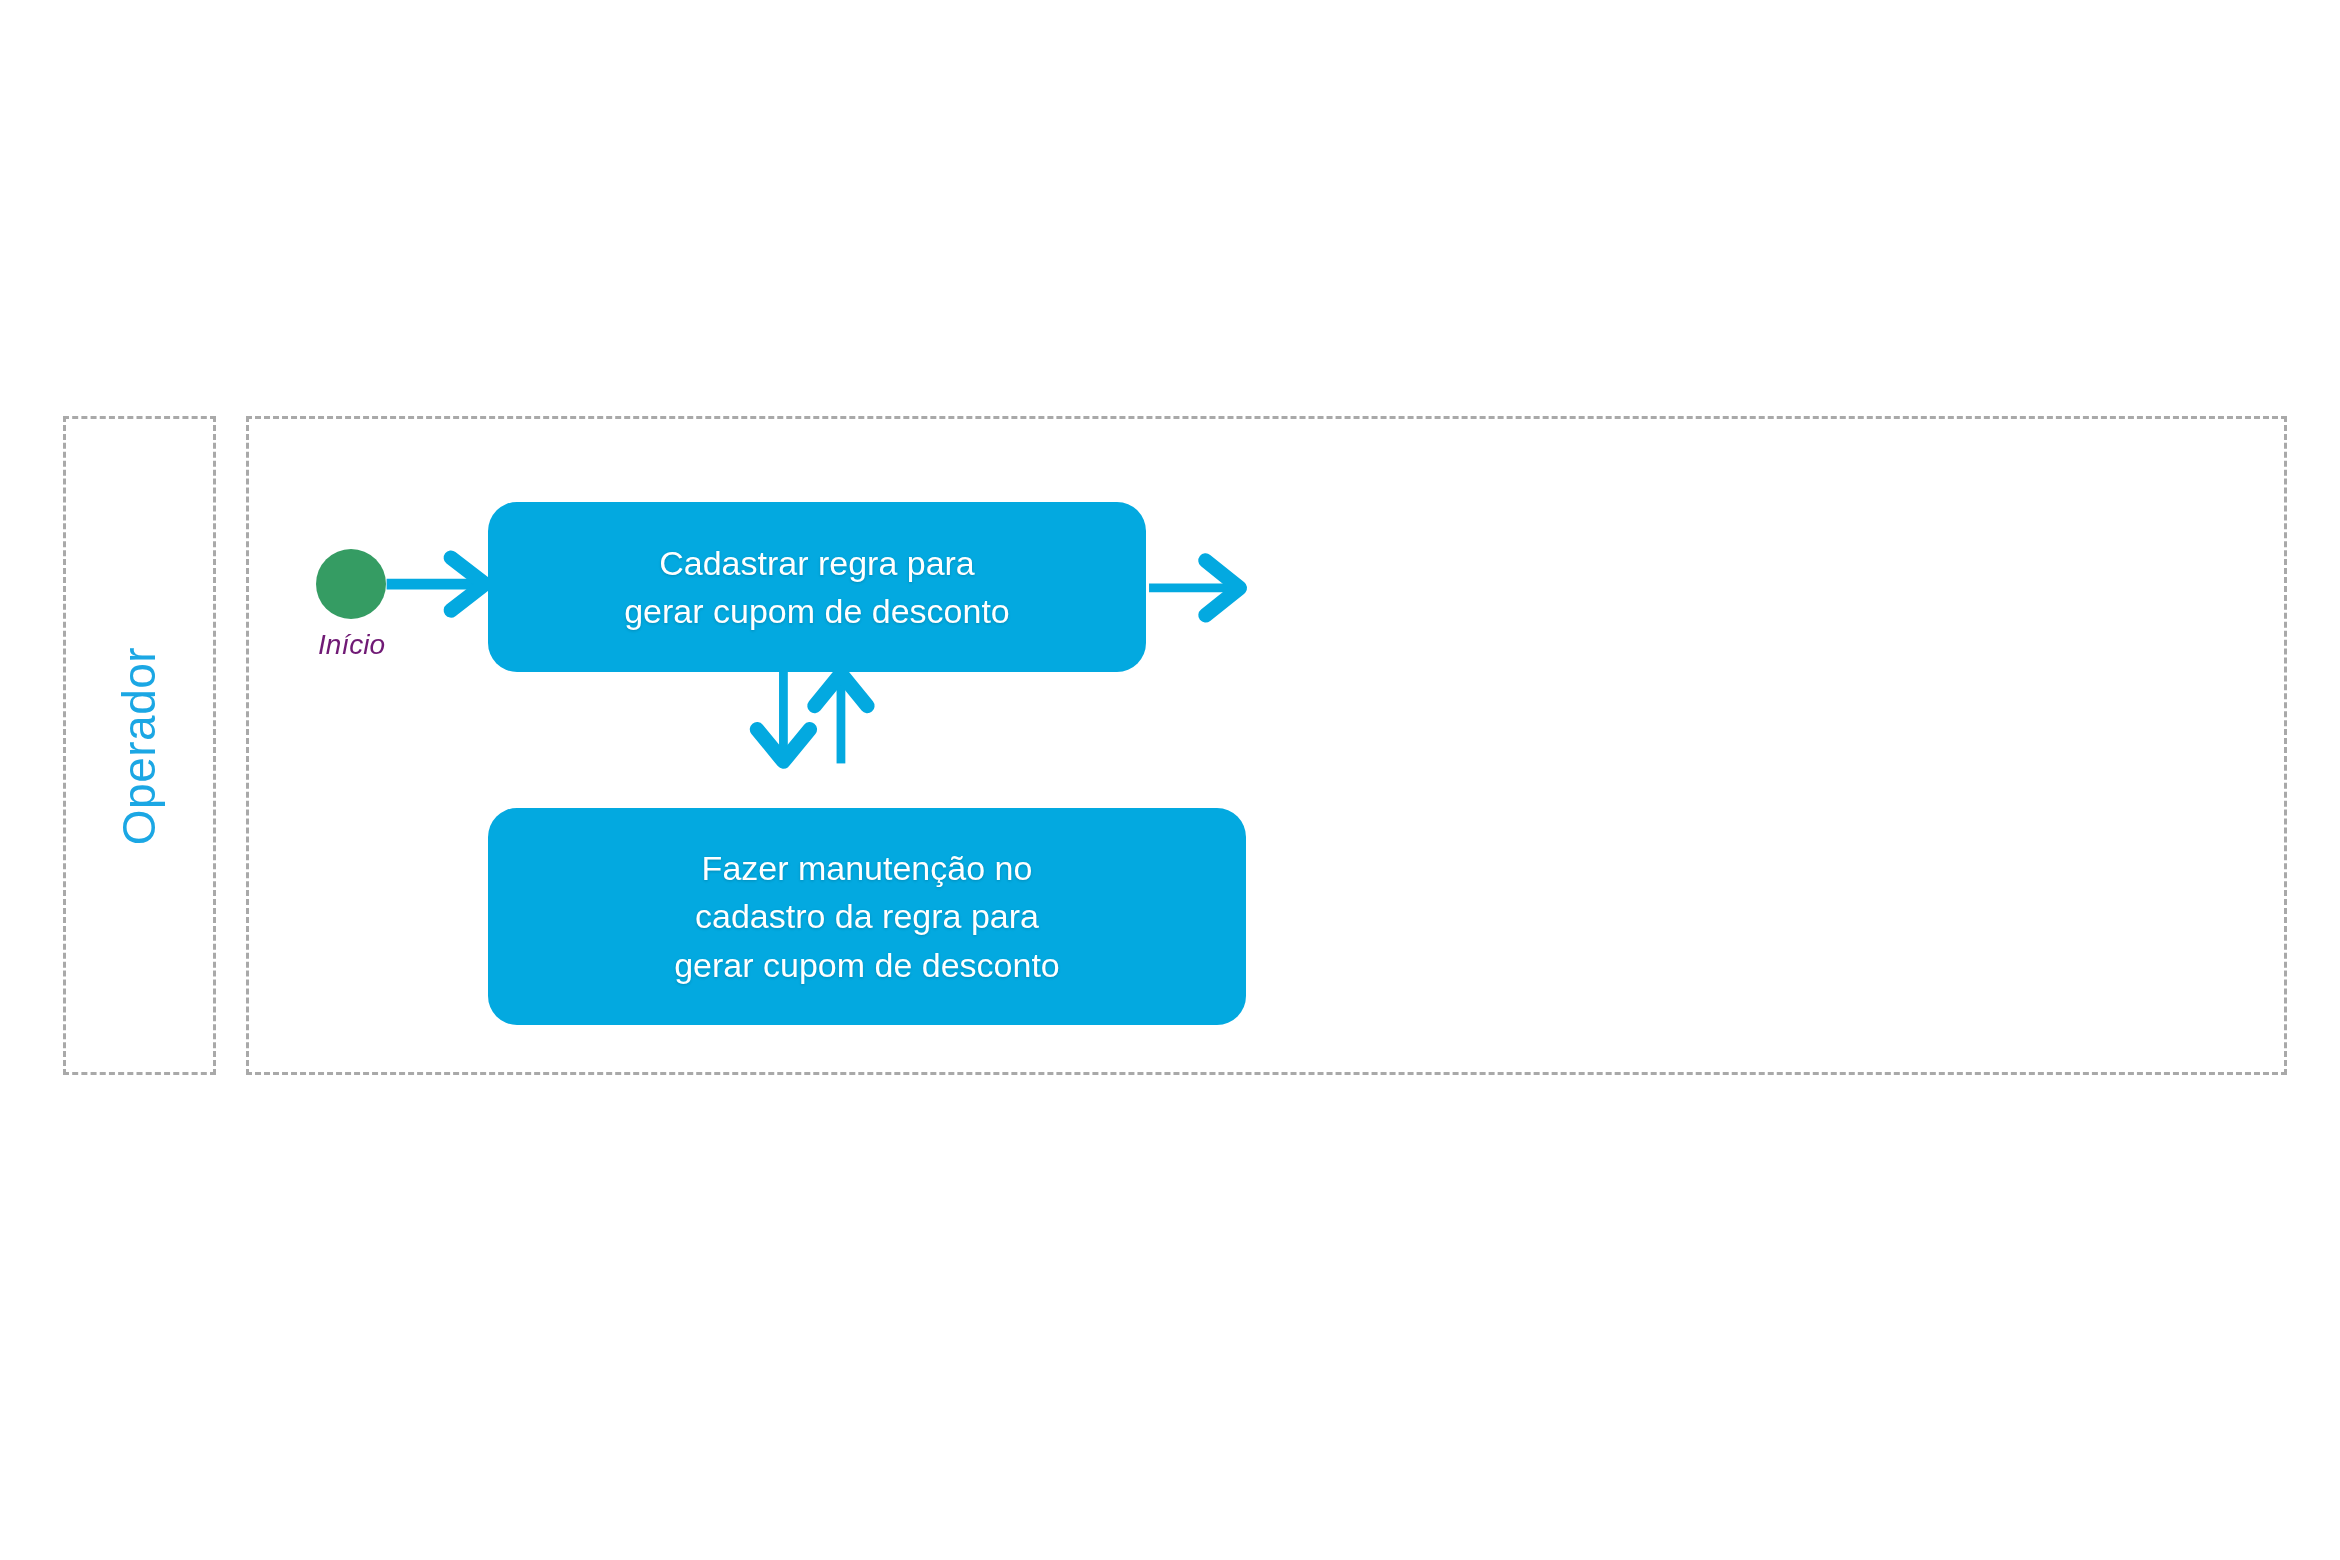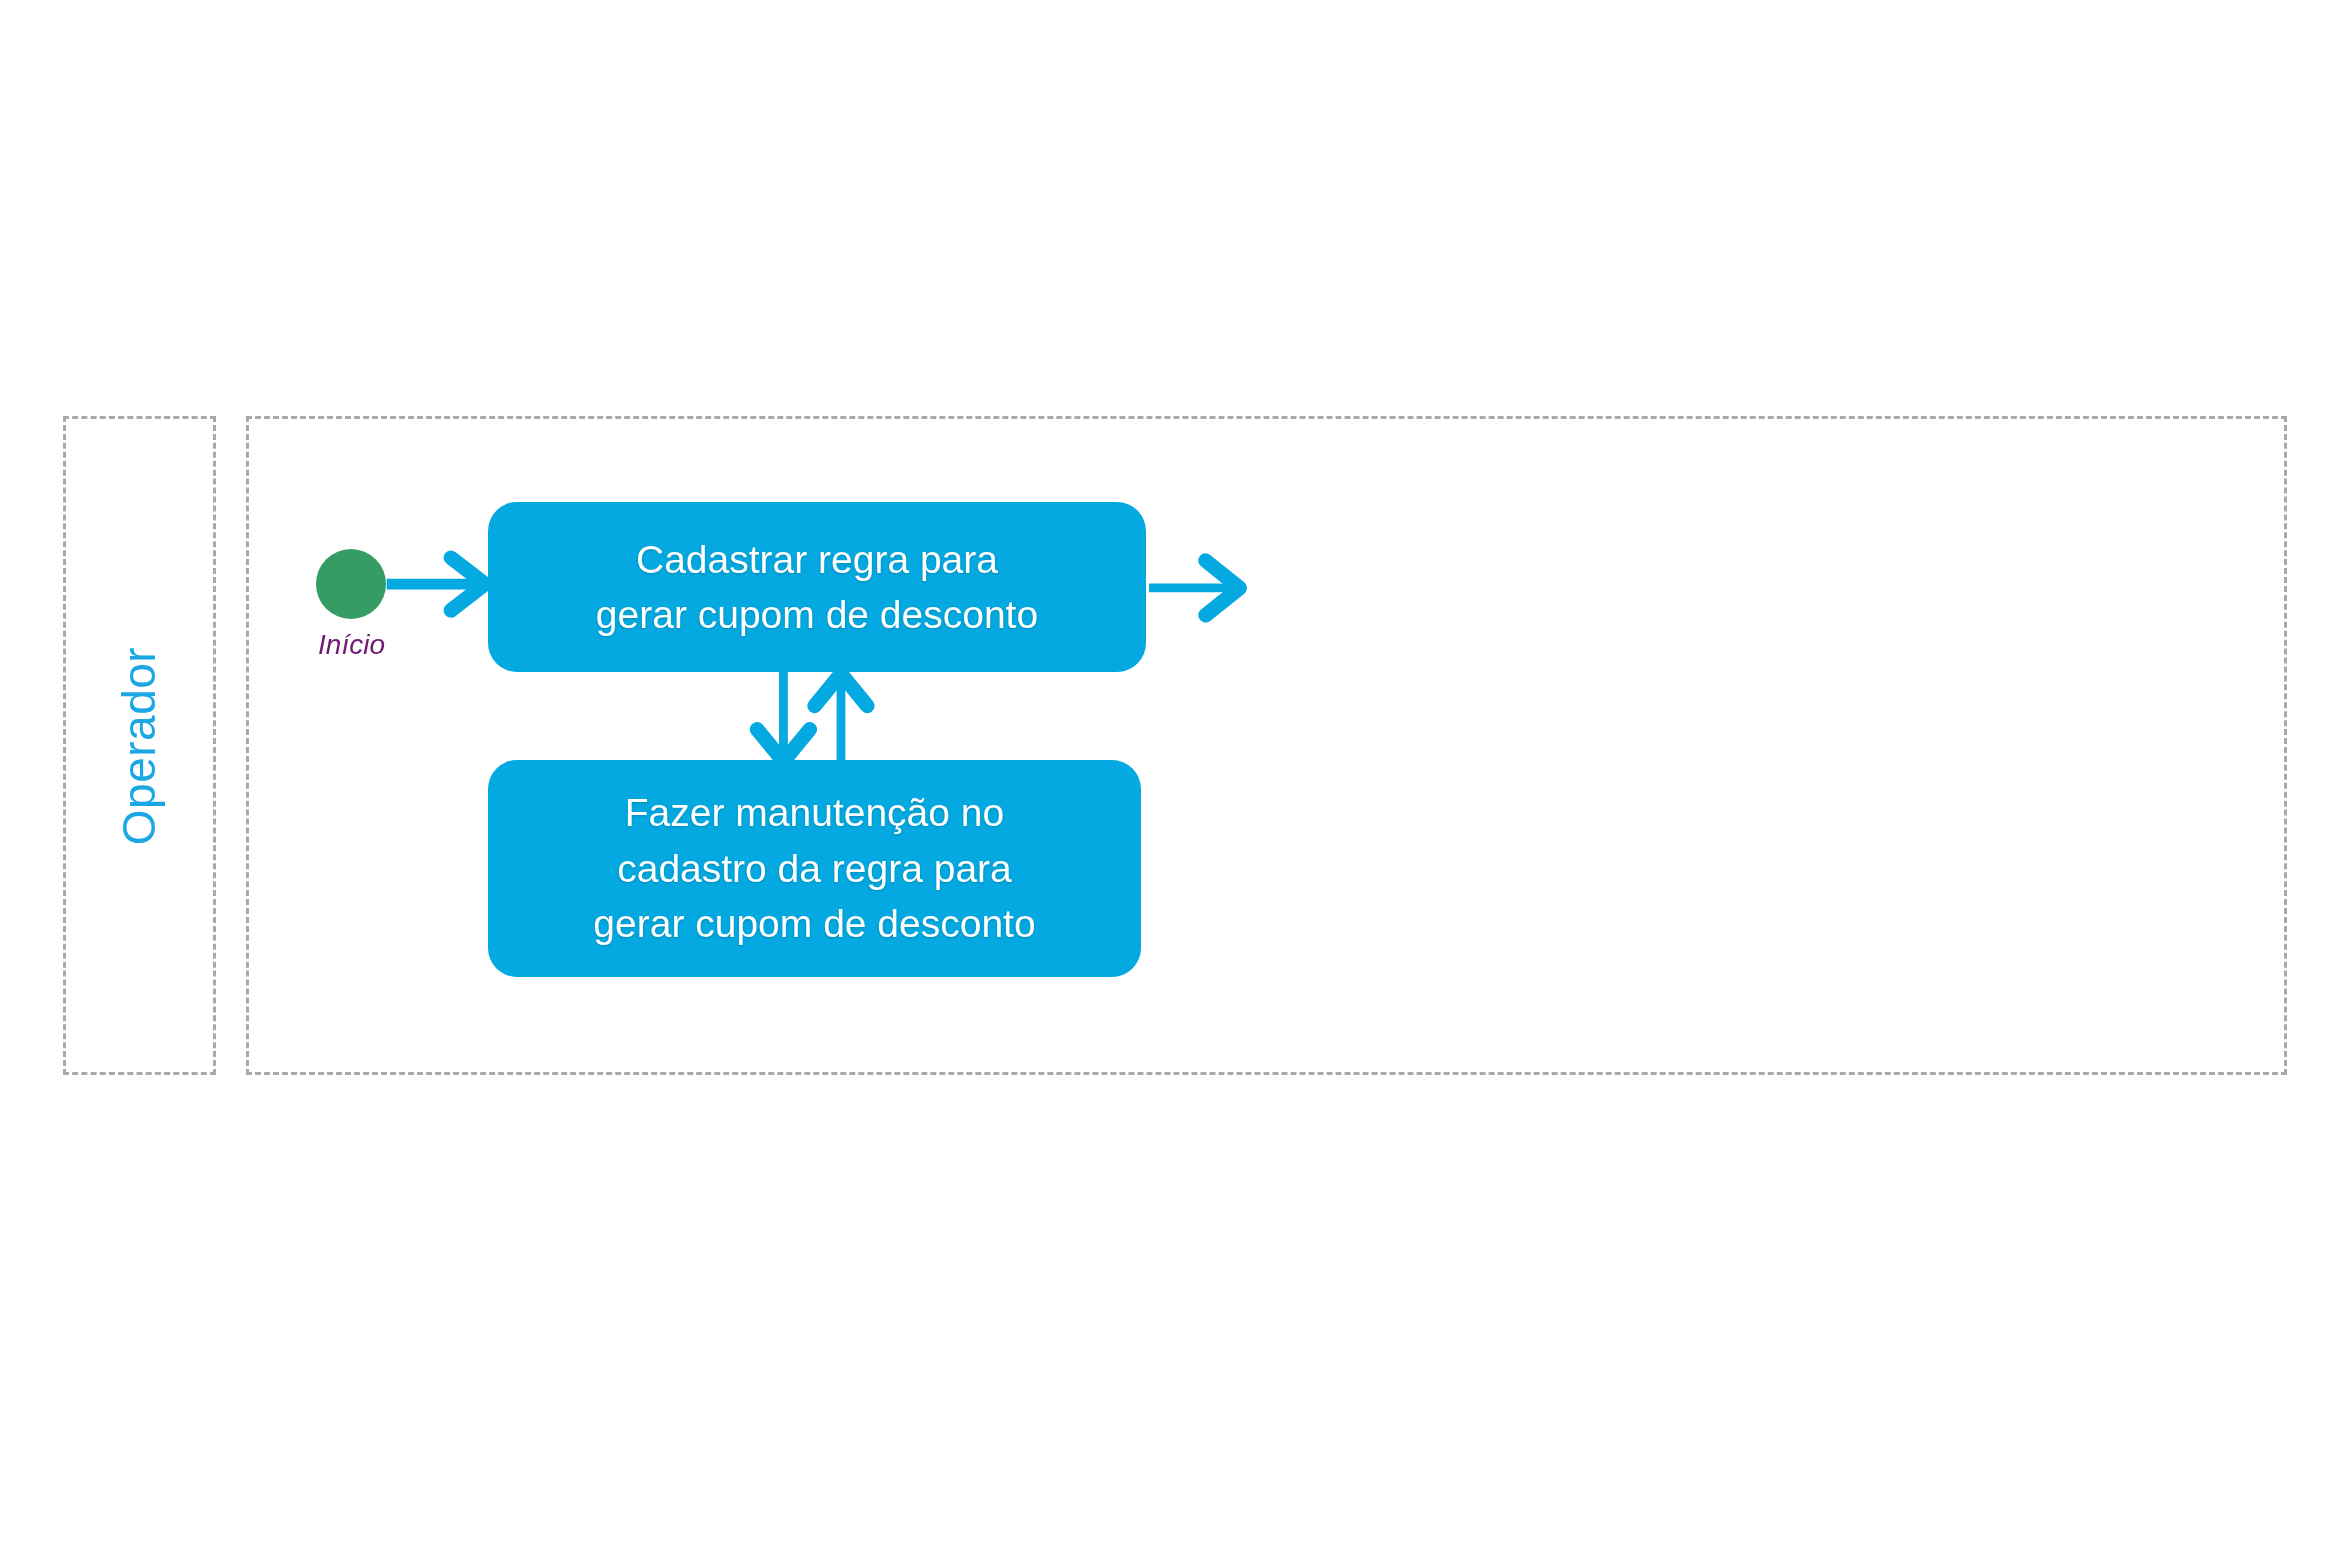--- a/index.html
+++ b/index.html
@@ -86,43 +86,43 @@
   .activity {
     position: absolute;
     background: #03a9e0;
     border-radius: 29px;
     color: #ffffff;
     display: flex;
     align-items: center;
     justify-content: center;
     text-align: center;
     font-family: "Liberation Sans", sans-serif;
-    font-size: 39px;
+    font-size: 34px;
     line-height: 1.42;
     padding: 4px 25px;
     box-sizing: border-box;
     text-shadow: 0 1px 2.9px rgba(0,0,0,0.18);
     white-space: pre-line;
   }
   #act-cadastrar {
     left: 488px;
     top: 502px;
     width: 658px;
     height: 170px;
   }
   #act-relatorio {
     left: 1241px;
     top: 502px;
     width: 520px;
     height: 170px;
   }
   #act-manutencao {
     left: 488px;
-    top: 760px;
-    width: 653px;
+    top: 808px;
+    width: 758px;
     height: 217px;
   }
 
   
   #arrow-layer {
     position: absolute;
     left: 0;
     top: 0;
     width: 2341px;
     height: 1560px;

